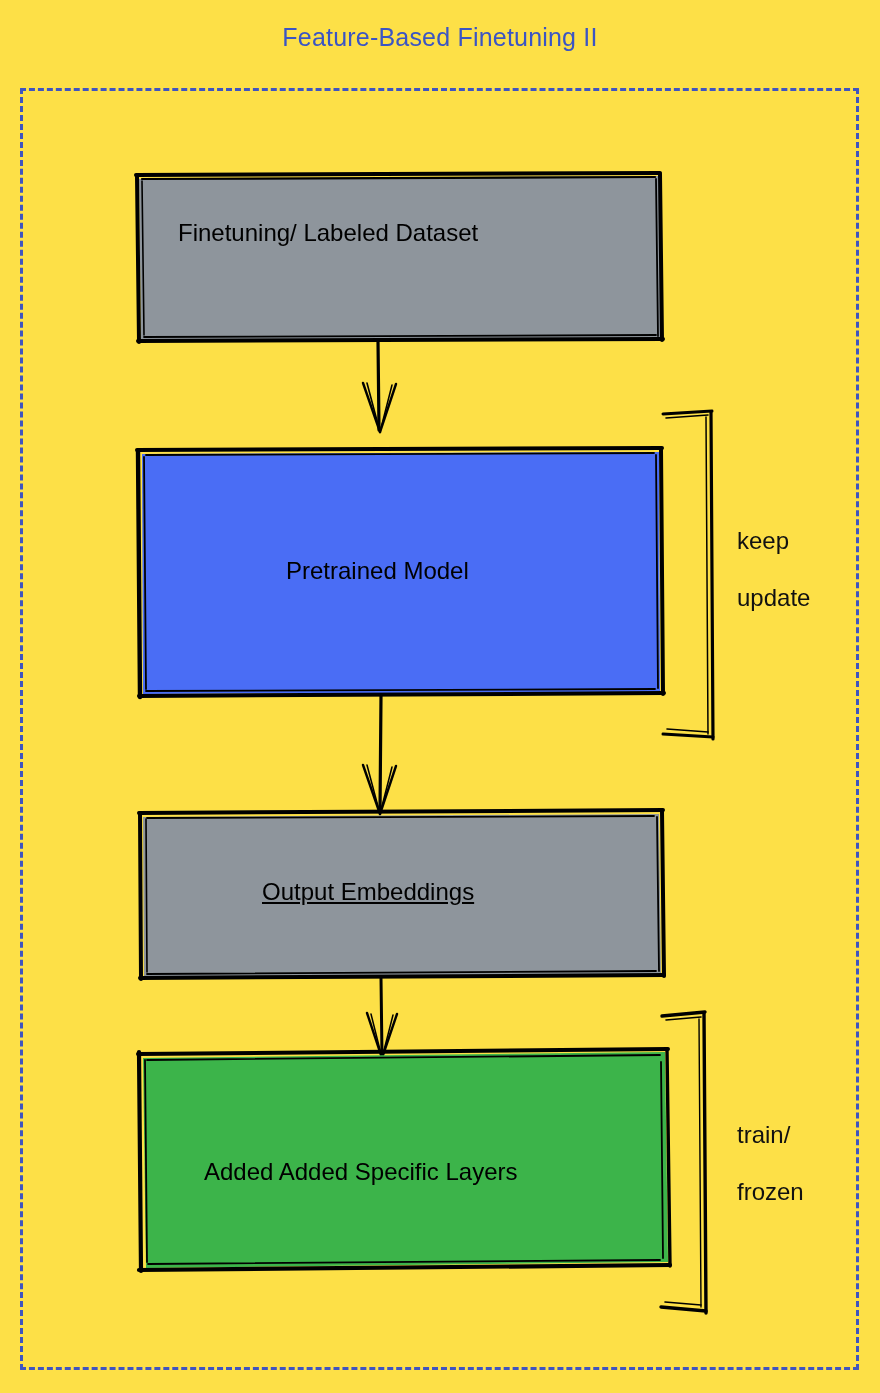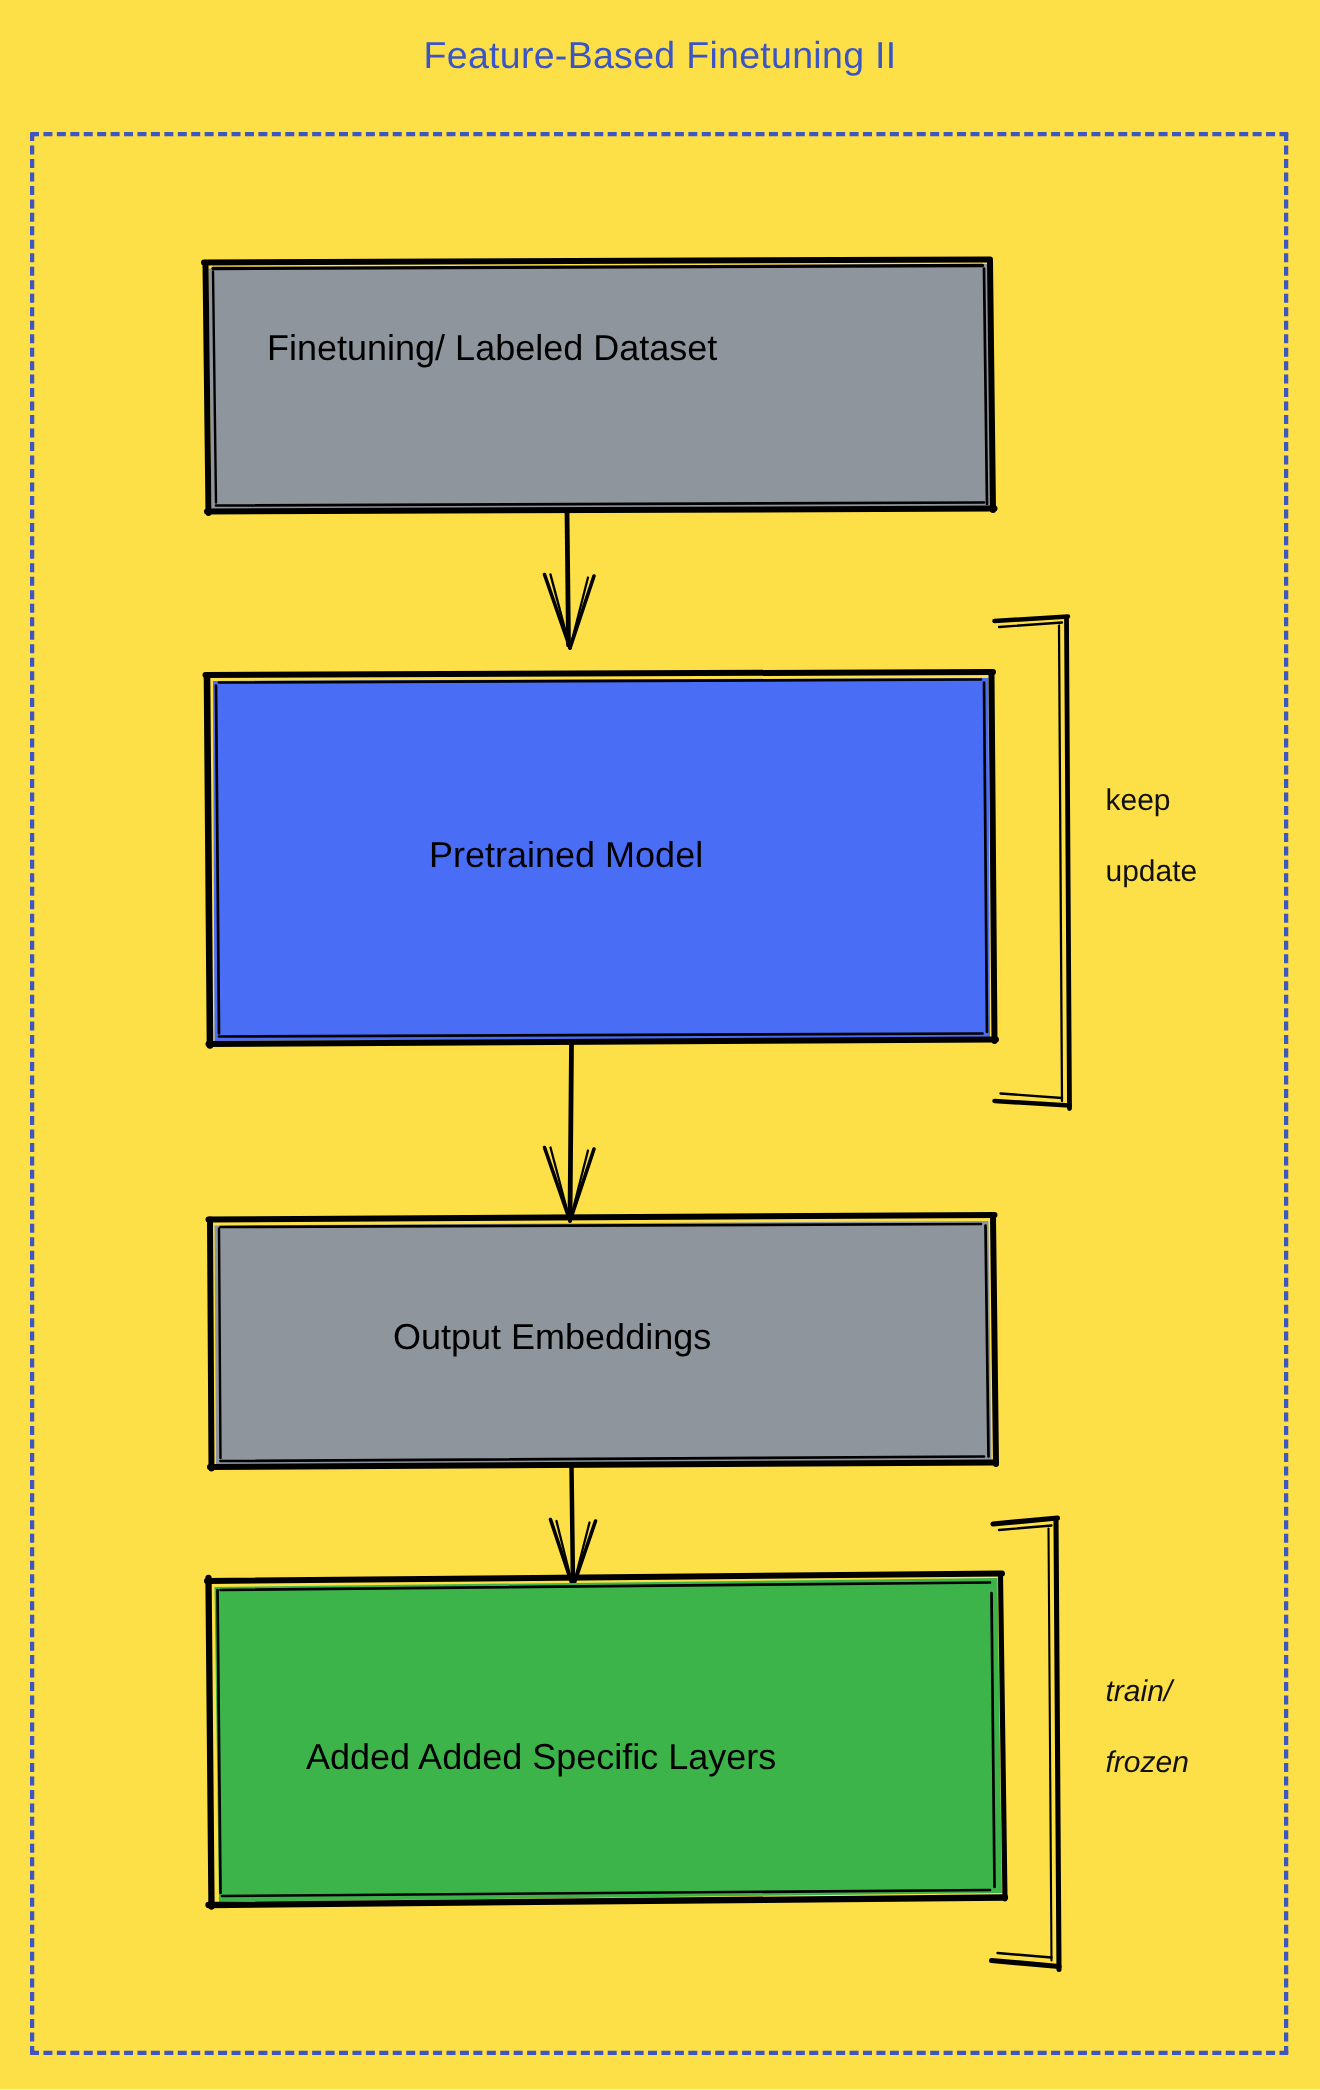--- a/index.html
+++ b/index.html
@@ -39,21 +39,21 @@
   }
   .node-label {
     position: absolute;
     font-size: 24px;
     color: #000000;
     white-space: nowrap;
     line-height: 1.0;
   }
   .bracket-label {
     position: absolute;
-    font-size: 20px;
+    font-size: 24px;
     color: #111111;
     line-height: 1.18;
     white-space: pre-line;
   }
   .dashed-frame {
     position: absolute;
     left: 20px;
     top: 88px;
     width: 839px;
     height: 1282px;
@@ -163,27 +163,27 @@
       <path d="M706,1311 L661,1307" fill="none" stroke="#000" stroke-width="3.4" stroke-linecap="round"></path>
       <path d="M701,1305 L665,1302" fill="none" stroke="#000" stroke-width="1.6" stroke-linecap="round"></path>
     </g>
 
   </svg>
 
   <div class="node-label" style="left:178px; top:221px;">Finetuning/ Labeled Dataset</div>
 
   <div class="node-label" style="left:286px; top:559px;">Pretrained Model</div>
 
-  <div class="node-label" style="left:262px; top:880px;">Output Embeddings</div>
+  <div class="node-label" style="left:262px; top:880px;text-decoration:underline;">Output Embeddings</div>
 
   <div class="node-label" style="left:204px; top:1160px;">Added Added Specific Layers</div>
 
   <div class="bracket-label" style="left:737px; top:499px;">
     <div>keep</div>
     <div>update</div>
   </div>
 
-  <div class="bracket-label" style="left:737px; top:1093px;font-style:italic;">
+  <div class="bracket-label" style="left:737px; top:1093px;">
     <div>train/</div>
     <div>frozen</div>
   </div>
 
 </div>
 
 </body></html>

